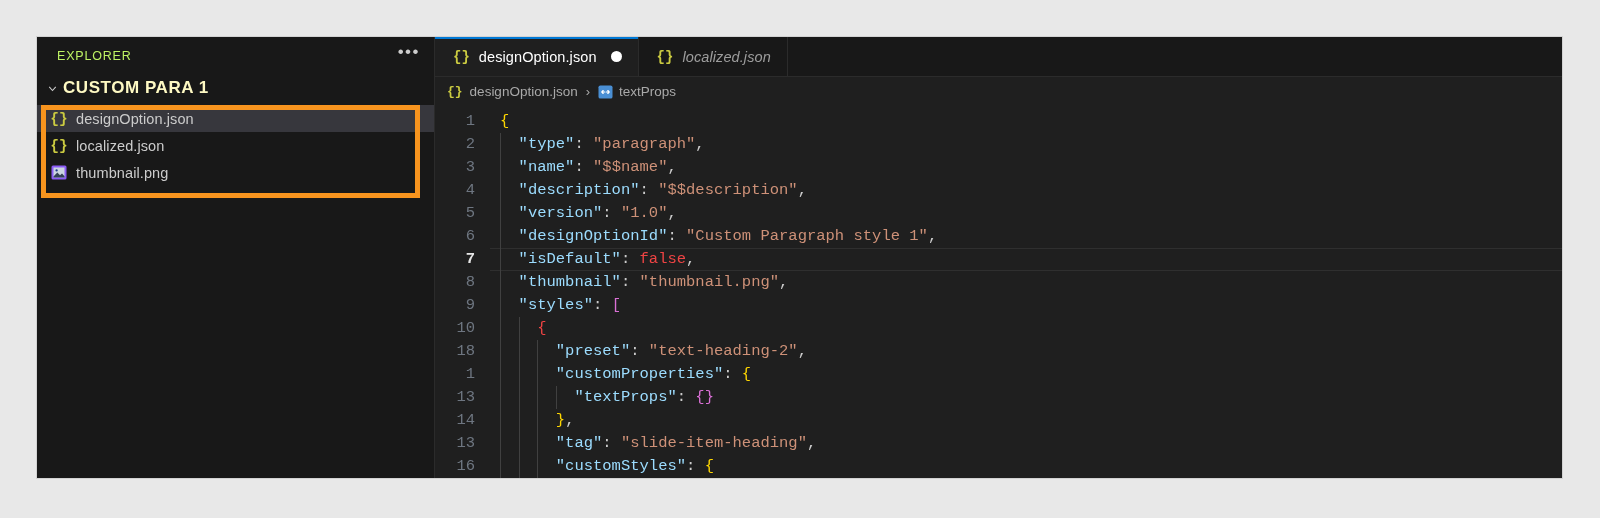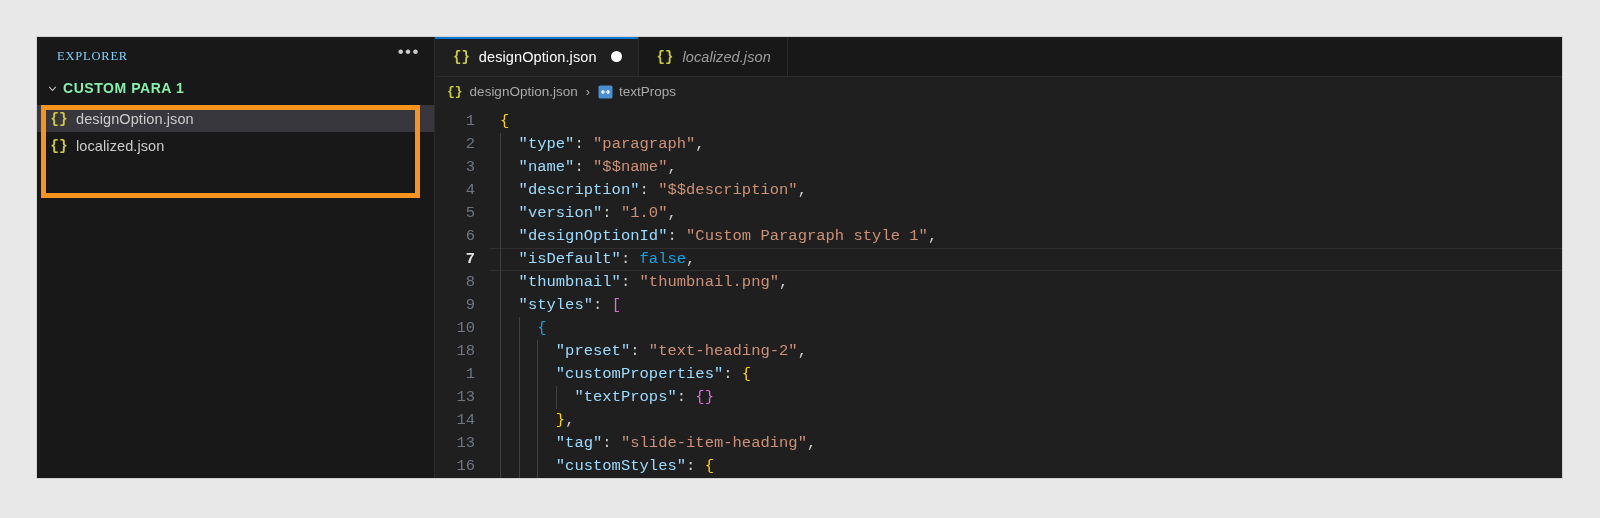--- a/index.html
+++ b/index.html
@@ -39,23 +39,22 @@
     height: 38px;
     display: flex;
     align-items: center;
     justify-content: space-between;
     padding: 0 14px 0 20px;
     flex: 0 0 38px;
   }
   #explorer-title {
     font-size: 12.5px;
     letter-spacing: 0.8px;
-    color: #7dd3fc;
+    color: #bef264;
     font-weight: 400;
-    font-family: Liberation Serif, serif;
   }
   #explorer-more {
     color: #cccccc;
     font-size: 17px;
     line-height: 10px;
     letter-spacing: 1.5px;
     padding-bottom: 8px;
     cursor: pointer;
   }
 
@@ -69,24 +68,24 @@
   .chevron {
     width: 18px;
     height: 18px;
     display: inline-flex;
     align-items: center;
     justify-content: center;
     color: #cccccc;
     flex: 0 0 18px;
   }
   #folder-name {
-    font-size: 14px;
+    font-size: 17px;
     font-weight: bold;
     letter-spacing: 0.55px;
-    color: #86efac;
+    color: #fef9c3;
     margin-left: 2px;
   }
 
   #file-list {
     margin-top: 4px;
   }
   .file-row {
     height: 27px;
     display: flex;
     align-items: center;
@@ -267,21 +266,21 @@
     pointer-events: none;
     z-index: 0;
   }
 
   
   .t-key   { color: #9cdcfe; }
   .t-str   { color: #ce9178; }
   .t-punc  { color: #cccccc; }
   .t-brace { color: #ffd700; }
   .t-brk   { color: #da70d6; }
-  .t-bool  { color: #0ea5e9; }
+  .t-bool  { color: #ef4444; }
 </style>
 </head>
 <body>
 
 <div id="app-frame">
 
   <div id="sidebar">
 
     <div id="explorer-header">
       <span id="explorer-title">EXPLORER</span>
@@ -306,20 +305,31 @@
         <span class="file-label">designOption.json</span>
       </div>
 
       <div class="file-row">
         <span class="file-icon">
             <span class="json-icon">{}</span>
           </span>
         <span class="file-label">localized.json</span>
       </div>
 
+      <div class="file-row">
+        <span class="file-icon png-icon">
+          <svg width="16" height="15" viewBox="0 0 16 15">
+            <rect x="0.5" y="0.5" width="15" height="14" rx="1.5" fill="#8b5cf6"></rect>
+            <rect x="2.5" y="2.5" width="11" height="10" fill="#cbd5e1"></rect>
+            <circle cx="5.6" cy="5.4" r="1.15" fill="#1e3a8a"></circle>
+            <path d="M2.5 11.5 L6.3 7.4 L9 10.2 L11 8.4 L13.5 11.2 L13.5 12.5 L2.5 12.5 Z" fill="#334155"></path>
+          </svg>
+        </span>
+        <span class="file-label">thumbnail.png</span>
+      </div>
 
     </div>
 
     <div id="annotation-box"></div>
   </div>
 
   <div id="editor">
 
     <div id="tabbar">
       <div class="tab active">

